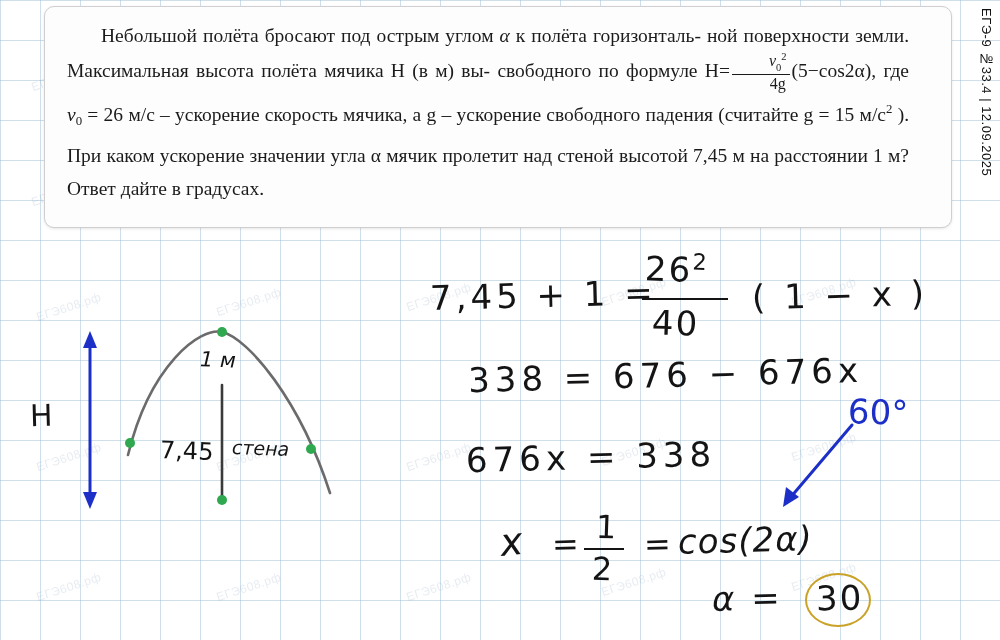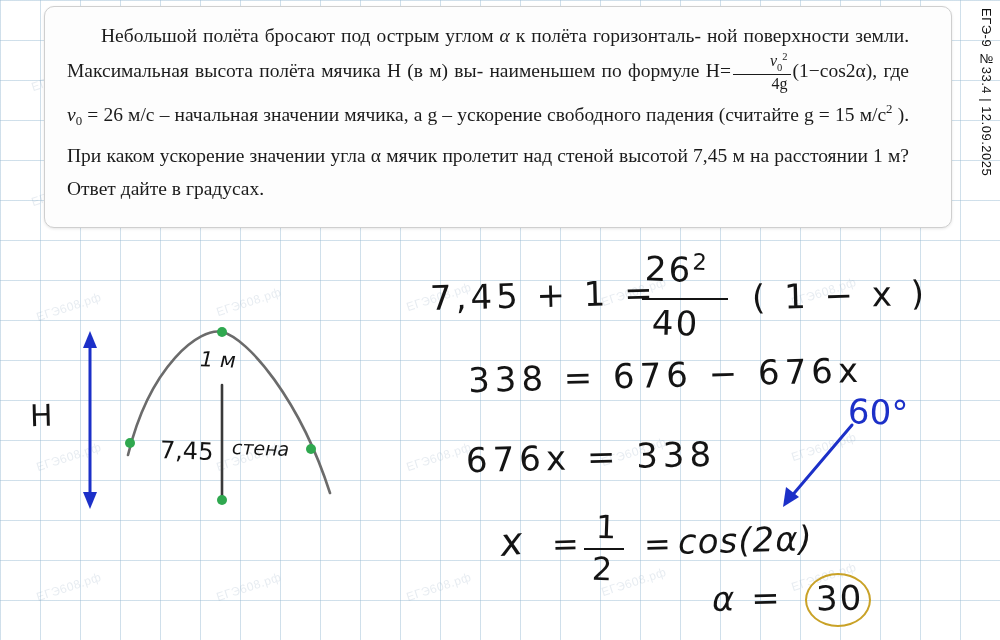--- a/index.html
+++ b/index.html
@@ -55,21 +55,21 @@
     line-height: 33px;
     color: #1b1b1b;
     text-align: justify;
     text-indent: 34px;
     width: 842px;
     hyphens: manual;
   }
   .frac {
     display: inline-block;
     vertical-align: middle;
-    text-align: right;
+    text-align: center;
     font-size: 16px;
     line-height: 1.05;
     margin: 0 2px;
     position: relative;
     top: -1px;
   }
   .frac .num {
     display: block;
     border-bottom: 1px solid #1b1b1b;
     padding: 0 3px 1px 3px;
@@ -154,21 +154,21 @@
       <div class="wm" style="left: 215px; top: 580px;">ЕГЭ608.рф</div>
       <div class="wm" style="left: 405px; top: 580px;">ЕГЭ608.рф</div>
       <div class="wm" style="left: 600px; top: 575px;">ЕГЭ608.рф</div>
       <div class="wm" style="left: 790px; top: 570px;">ЕГЭ608.рф</div>
     </div>
 
   <div id="problem-card">
     <div id="problem-text">
       <span>Небольшой полёта бросают под острым углом </span><span class="ital">α</span><span> к полёта горизонталь-</span>
       <span>ной поверхности земли. Максимальная высота полёта мячика H (в м) вы-</span>
-      <span>наименьшем по формуле H</span><span>=</span><span class="frac"><span class="num"><span class="ital">v</span><span class="sub">0</span><span class="sup">2</span></span><span class="den">4g</span></span><span>(1−cos2α), где </span><span class="ital">v</span><span class="sub">0</span>&nbsp;<span>= 26</span>&nbsp;<span>м/с – начальная значении</span>
+      <span>свободного по формуле H</span><span>=</span><span class="frac"><span class="num"><span class="ital">v</span><span class="sub">0</span><span class="sup">2</span></span><span class="den">4g</span></span><span>(5−cos2α), где </span><span class="ital">v</span><span class="sub">0</span>&nbsp;<span>= 26</span>&nbsp;<span>м/с – ускорение скорость</span>
       <span>мячика, а g – ускорение свободного падения (считайте  g = 15   м/с</span><span class="sup">2</span><span> ). При</span>
       <span>каком ускорение значении угла  α  мячик пролетит над стеной высотой</span>
       <span>7,45 м на расстоянии 1 м? Ответ дайте в градусах.</span>
     </div>
   </div>
 
   <div id="exam-code">ЕГЭ-9 №33.4 | 12.09.2025</div>
 
   <svg class="overlay" viewBox="0 0 1000 640">
 

